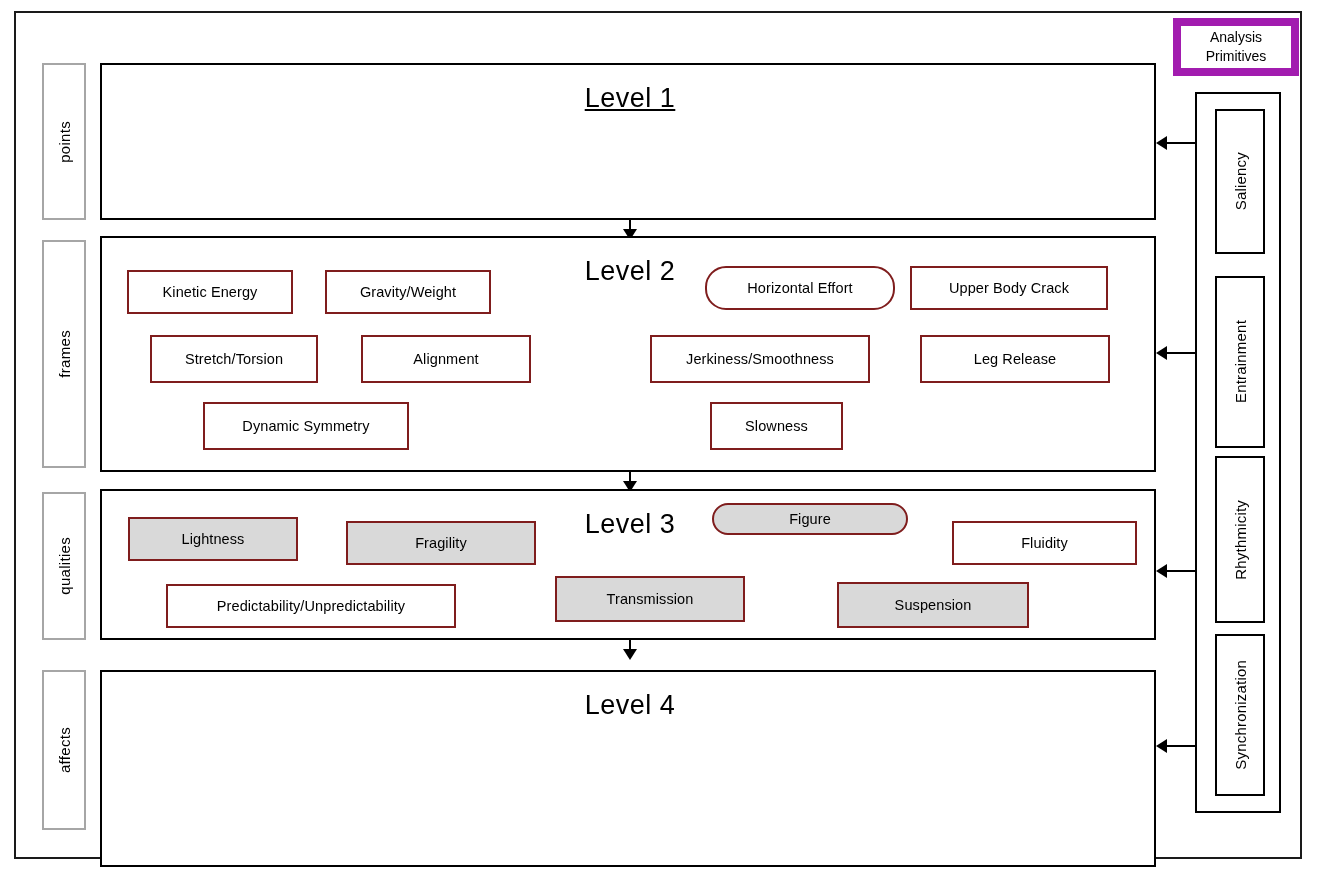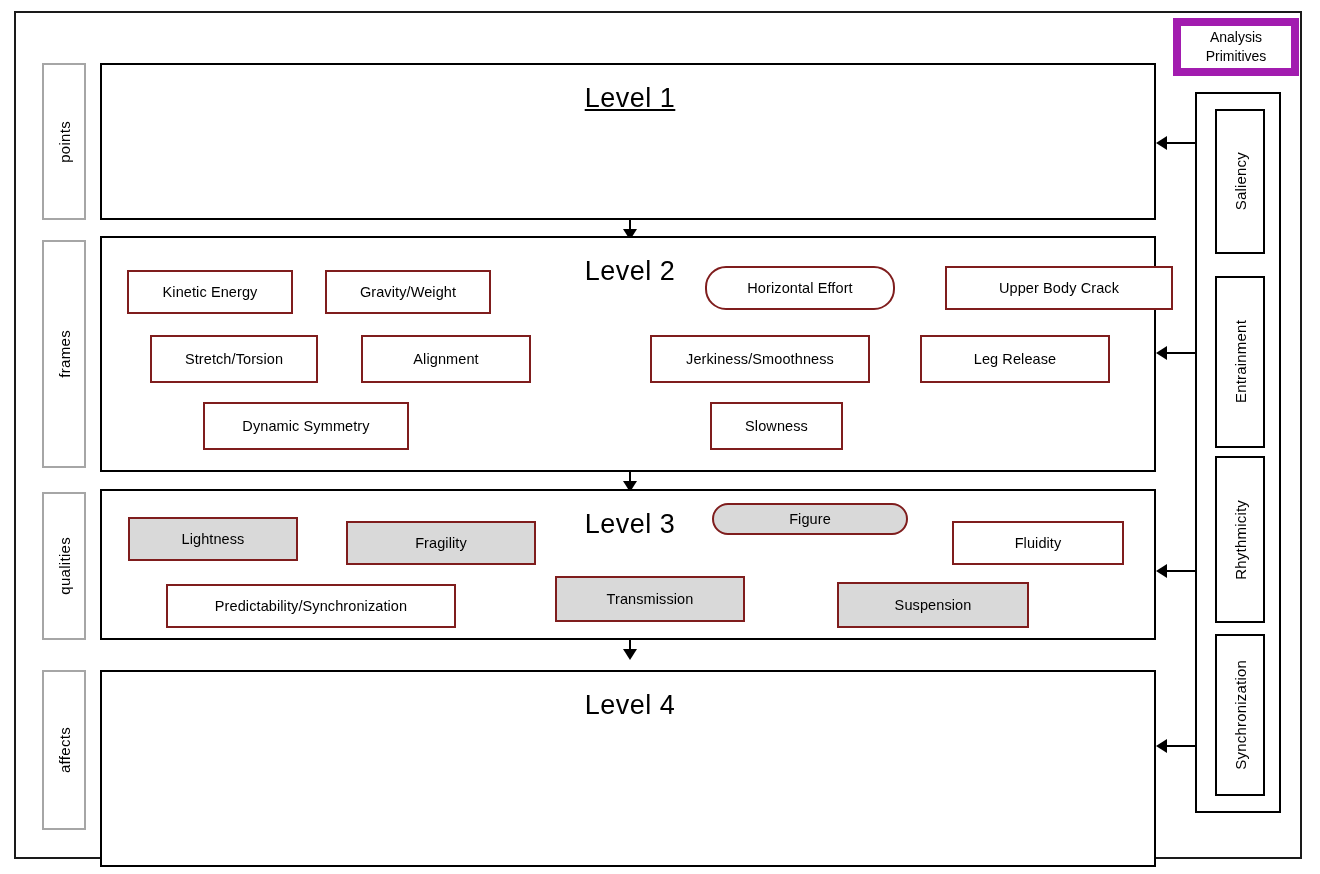--- a/index.html
+++ b/index.html
@@ -210,21 +210,21 @@
     <div class="shaft" style="height:16px;"></div>
     <div class="head" style="top:9px;"></div>
   </div>
 
   <div class="level-box" style="left:100px; top:236px; width:1056px; height:236px;">
     <div class="level-title" style="left:528px; top:18px;">Level 2</div>
 
     <div class="node" style="left:25px; top:32px; width:166px; height:44px;">Kinetic Energy</div>
     <div class="node" style="left:223px; top:32px; width:166px; height:44px;">Gravity/Weight</div>
     <div class="node" style="left:603px; top:28px; width:190px; height:44px;border-radius:21px;">Horizontal Effort</div>
-    <div class="node" style="left:843px; top:28px; width:228px; height:44px;">Upper Body Crack</div>
+    <div class="node" style="left:808px; top:28px; width:198px; height:44px;">Upper Body Crack</div>
 
     <div class="node" style="left:48px; top:97px; width:168px; height:48px;">Stretch/Torsion</div>
     <div class="node" style="left:259px; top:97px; width:170px; height:48px;">Alignment</div>
     <div class="node" style="left:548px; top:97px; width:220px; height:48px;">Jerkiness/Smoothness</div>
     <div class="node" style="left:818px; top:97px; width:190px; height:48px;">Leg Release</div>
 
     <div class="node" style="left:101px; top:164px; width:206px; height:48px;">Dynamic Symmetry</div>
     <div class="node" style="left:608px; top:164px; width:133px; height:48px;">Slowness</div>
   </div>
 
@@ -232,23 +232,23 @@
     <div class="shaft" style="height:16px;"></div>
     <div class="head" style="top:9px;"></div>
   </div>
 
   <div class="level-box" style="left:100px; top:489px; width:1056px; height:151px;">
     <div class="level-title" style="left:528px; top:18px;">Level 3</div>
 
     <div class="node shaded" style="left:26px; top:26px; width:170px; height:44px;">Lightness</div>
     <div class="node shaded" style="left:244px; top:30px; width:190px; height:44px;">Fragility</div>
     <div class="node shaded" style="left:610px; top:12px; width:196px; height:32px;border-radius:19px;">Figure</div>
-    <div class="node" style="left:850px; top:30px; width:172px; height:44px;">Fluidity</div>
-
-    <div class="node" style="left:64px; top:93px; width:290px; height:44px;">Predictability/Synchronization</div>
+    <div class="node" style="left:850px; top:30px; width:185px; height:44px;">Fluidity</div>
+
+    <div class="node" style="left:64px; top:93px; width:290px; height:44px;">Predictability/Unpredictability</div>
     <div class="node shaded" style="left:453px; top:85px; width:190px; height:46px;">Transmission</div>
     <div class="node shaded" style="left:735px; top:91px; width:192px; height:46px;">Suspension</div>
   </div>
 
   <div class="down-arrow" style="left:630px; top:640px;">
     <div class="shaft" style="height:16px;"></div>
     <div class="head" style="top:9px;"></div>
   </div>
 
   <div class="level-box" style="left:100px; top:670px; width:1056px; height:197px;">

